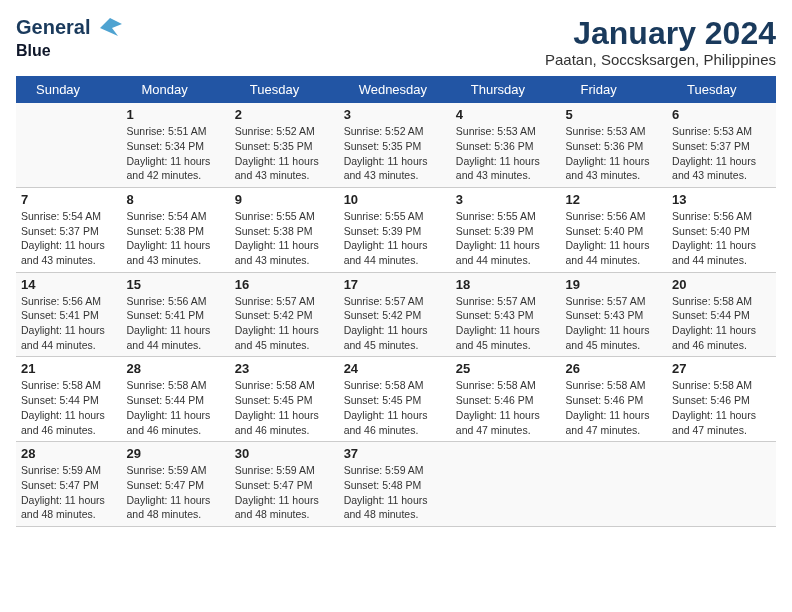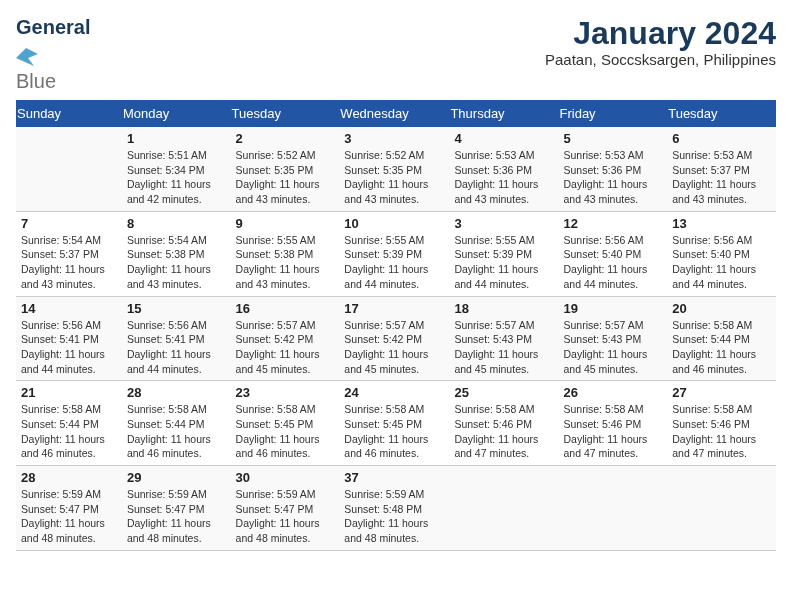--- a/index.html
+++ b/index.html
@@ -31,21 +31,21 @@
       text-align: right;
     }
     table {
       width: 100%;
       border-collapse: collapse;
       font-size: 11px;
     }
     thead tr th {
       background: #2255a4;
       color: #fff;
-      padding: 6px 1px;
+      padding: 6px 20px;
       text-align: left;
       font-size: 13px;
       font-weight: normal;
     }
     tbody tr {
       border-bottom: 1px solid #ccc;
     }
     tbody tr:nth-child(odd) {
       background: #f9f9f9;
     }
@@ -76,27 +76,27 @@
       display: flex;
       align-items: center;
       gap: 4px;
     }
   </style>
 </head>
 <body>
 
 <div class="header">
   <div class="logo-wrapper" style="flex-direction: column; align-items: flex-start; line-height: 1.1;">
-      <div style="display: flex; align-items: flex-start; gap: 10px; flex-direction: column;">
+      <div style="display: flex; align-items: center; gap: 10px;">
         <span style="font-size: 20px; font-weight: bold; color: rgb(26, 58, 92);">General</span>
         <svg width="22" height="18" viewBox="0 0 22 18">
           <polygon points="0,10 10,0 22,6 12,10 18,18" fill="#4fa3d1"></polygon>
         </svg>
       </div>
-      <span style="font-size: 20px; font-weight: normal; color: #737373;">Blue</span>
+      <span style="font-size: 16px; font-weight: bold; color: #0f172a;">Blue</span>
     </div>
   <div class="title-block">
     <div class="month-title">January 2024</div>
     <div class="location">Paatan, Soccsksargen, Philippines</div>
   </div>
 </div>
 
 <table>
   <thead>
     <tr>

